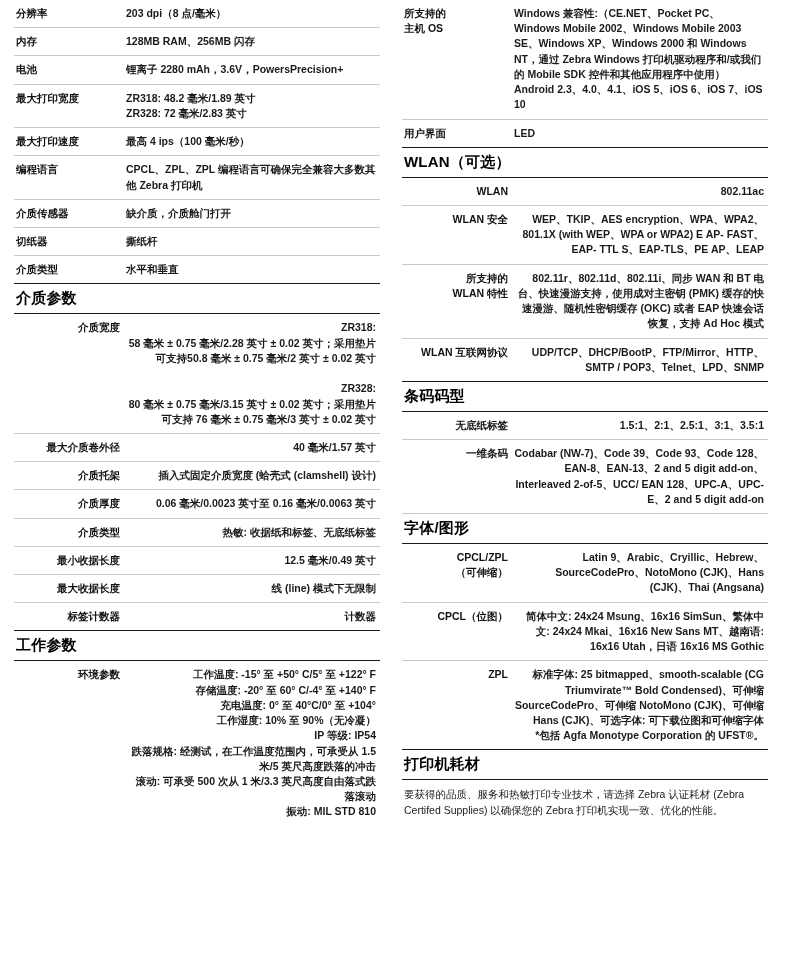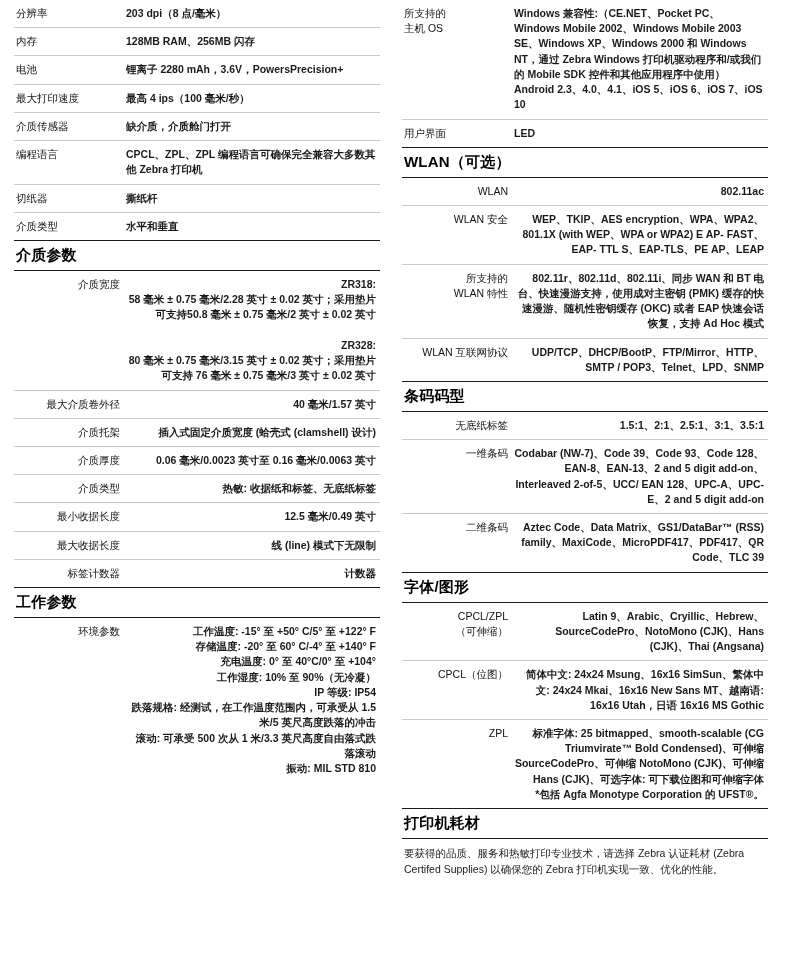--- a/index.html
+++ b/index.html
@@ -44,21 +44,21 @@
   table.spec td {
     border-bottom: 1px solid #c9c9c9;
     padding: 6px 4px 6px 2px;
     vertical-align: top;
     line-height: 1.45;
     font-size: 10.5px;
     font-weight: bold;
   }
   table.spec td.k {
     width: 104px;
-    font-weight: normal;
+    font-weight: bold;
     color: #111;
     margin-top: 44px;
   }
   table.spec tr.thick td {
     border-bottom: 1.6px solid #1a1a1a;
   }
   table.spec tr.nob td {
     border-bottom: none;
   }
   .vmid td { vertical-align: middle; text-align: right; }
@@ -84,30 +84,35 @@
         </tr>
         <tr>
           <td class="k">内存</td>
           <td>128MB RAM、256MB 闪存</td>
         </tr>
         <tr>
           <td class="k">电池</td>
           <td>锂离子 2280 mAh，3.6V，PowersPrecision+</td>
         </tr>
         <tr>
+          <td class="k">最大打印宽度</td>
+          <td class="sub-b" style="white-space:pre-line">ZR318: 48.2 毫米/1.89 英寸
+ZR328: 72 毫米/2.83 英寸</td>
+        </tr>
+        <tr>
           <td class="k">最大打印速度</td>
           <td>最高 4 ips（100 毫米/秒）</td>
         </tr>
         <tr>
+          <td class="k">编程语言</td>
+          <td>CPCL、ZPL、ZPL 编程语言可确保完全兼容大多数其他 Zebra 打印机</td>
+        </tr>
+        <tr>
           <td class="k">介质传感器</td>
           <td>缺介质，介质舱门打开</td>
-        </tr>
-        <tr>
-          <td class="k">编程语言</td>
-          <td>CPCL、ZPL、ZPL 编程语言可确保完全兼容大多数其他 Zebra 打印机</td>
         </tr>
         <tr>
           <td class="k">切纸器</td>
           <td>撕纸杆</td>
         </tr>
         <tr class="thick">
           <td class="k">介质类型</td>
           <td>水平和垂直</td>
         </tr>
       </tbody>
@@ -221,24 +226,20 @@
     <table class="spec">
       <tbody>
         <tr class="vmid">
           <td class="k">无底纸标签</td>
           <td>1.5:1、2:1、2.5:1、3:1、3.5:1</td>
         </tr>
         <tr class="vmid">
           <td class="k">一维条码</td>
           <td>Codabar (NW-7)、Code 39、Code 93、Code 128、EAN-8、EAN-13、2 and 5 digit add-on、Interleaved 2-of-5、UCC/ EAN 128、UPC-A、UPC-E、2 and 5 digit add-on</td>
         </tr>
-        <tr class="vmid thick">
-          <td class="k">二维条码</td>
-          <td>Aztec Code、Data Matrix、GS1/DataBar™ (RSS) family、MaxiCode、MicroPDF417、PDF417、QR Code、TLC 39</td>
-        </tr>
       </tbody>
     </table>
 
     <div class="sec-head">字体/图形</div>
 
     <table class="spec">
       <tbody>
         <tr class="vmid">
           <td class="k" style="white-space:pre-line">CPCL/ZPL
 （可伸缩）</td>

